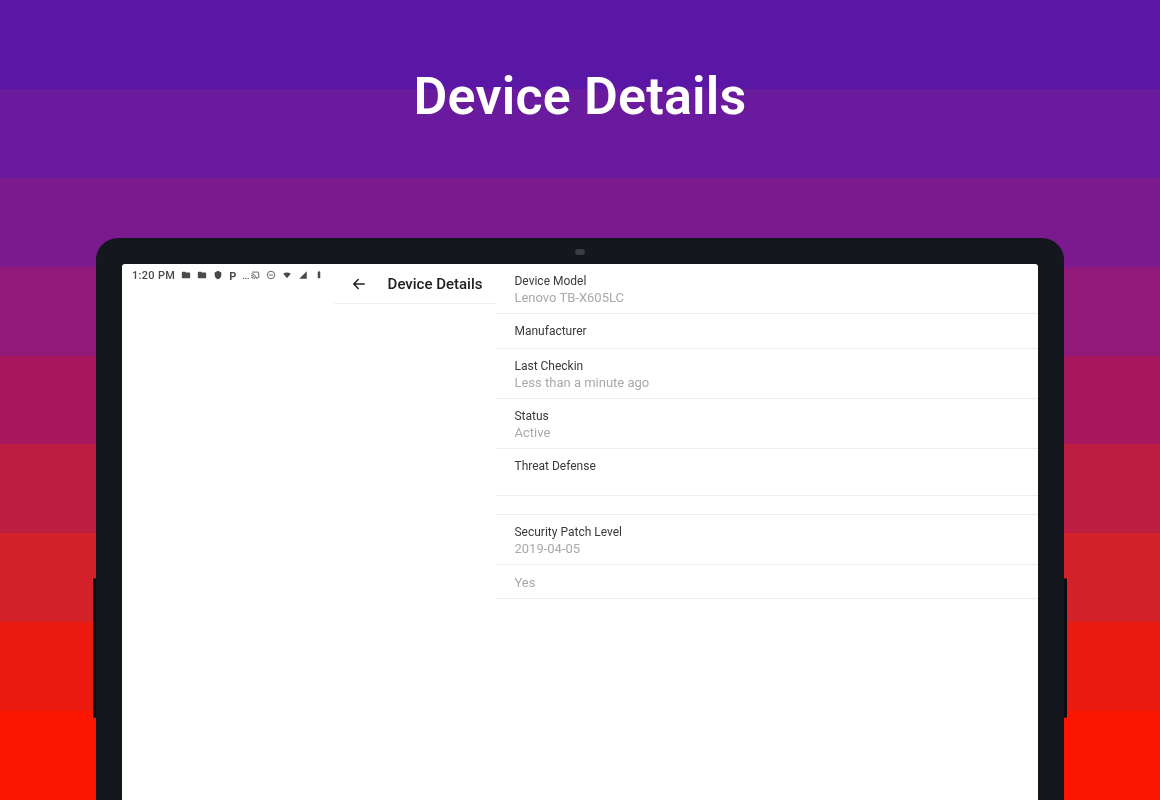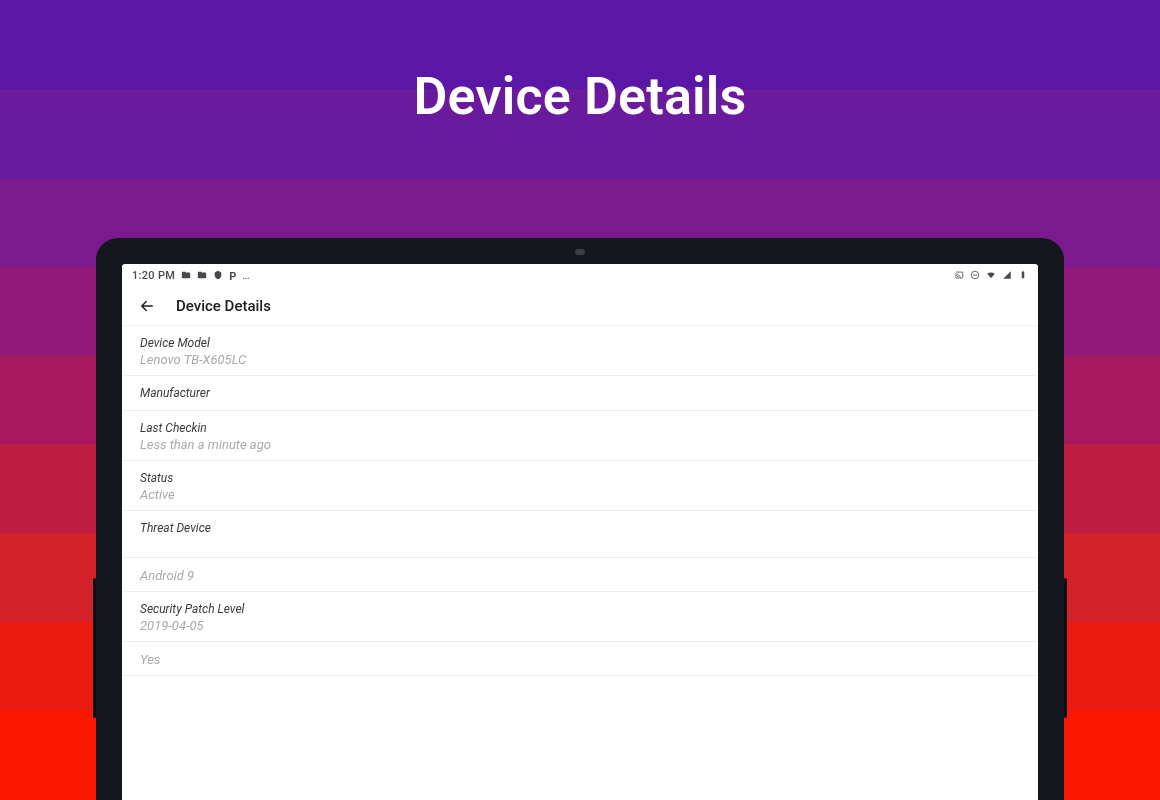--- a/index.html
+++ b/index.html
@@ -42,21 +42,20 @@
       background: #3a3d44;
       border-radius: 4px;
     }
     .screen {
       width: 100%;
       height: 100%;
       background: #ffffff;
       border-radius: 3px 3px 0 0;
       overflow: hidden;
       display: flex;
-      flex-direction: column;
     }
     
     .side-btn { position: absolute; width: 3px; background: #0b0d12; border-radius: 2px; }
     .side-btn.left  { left: -3px;  top: 340px; height: 140px; }
     .side-btn.right { right: -3px; top: 340px; height: 140px; }
 
     
     .statusbar {
       height: 22px;
       display: flex;
@@ -79,21 +78,21 @@
       align-items: center;
       padding: 0 14px;
       gap: 18px;
       border-bottom: 1px solid #f0f0f0;
     }
     .back-btn { width: 22px; height: 22px; display: flex; align-items: center; justify-content: center; cursor: pointer; }
     .back-btn svg { width: 18px; height: 18px; }
     .appbar-title { font-size: 15px; font-weight: 500; color: #202020; }
 
     
-    .detail-list { flex: 1; overflow: hidden; font-style: italic; }
+    .detail-list { flex: 1; overflow: hidden; }
     .detail-row {
       padding: 10px 18px 8px;
       border-bottom: 1px solid #eeeeee;
     }
     .detail-label {
       font-size: 12px;
       color: #3a3a3a;
       font-weight: 400;
       margin-bottom: 2px;
     }
@@ -199,25 +198,24 @@
         </div>
         <div class="detail-row">
           <div class="detail-label">Last Checkin</div>
           <div class="detail-value">Less than a minute ago</div>
         </div>
         <div class="detail-row">
           <div class="detail-label">Status</div>
           <div class="detail-value">Active</div>
         </div>
         <div class="detail-row">
-          <div class="detail-label">Threat Device</div>
+          <div class="detail-label">Threat Defense</div>
           <div class="detail-value"></div>
         </div>
         <div class="detail-row">
-          <div class="detail-value">Android 9</div>
         </div>
         <div class="detail-row">
           <div class="detail-label">Security Patch Level</div>
           <div class="detail-value">2019-04-05</div>
         </div>
         <div class="detail-row">
           <div class="detail-value">Yes</div>
         </div>
       </div>
 

